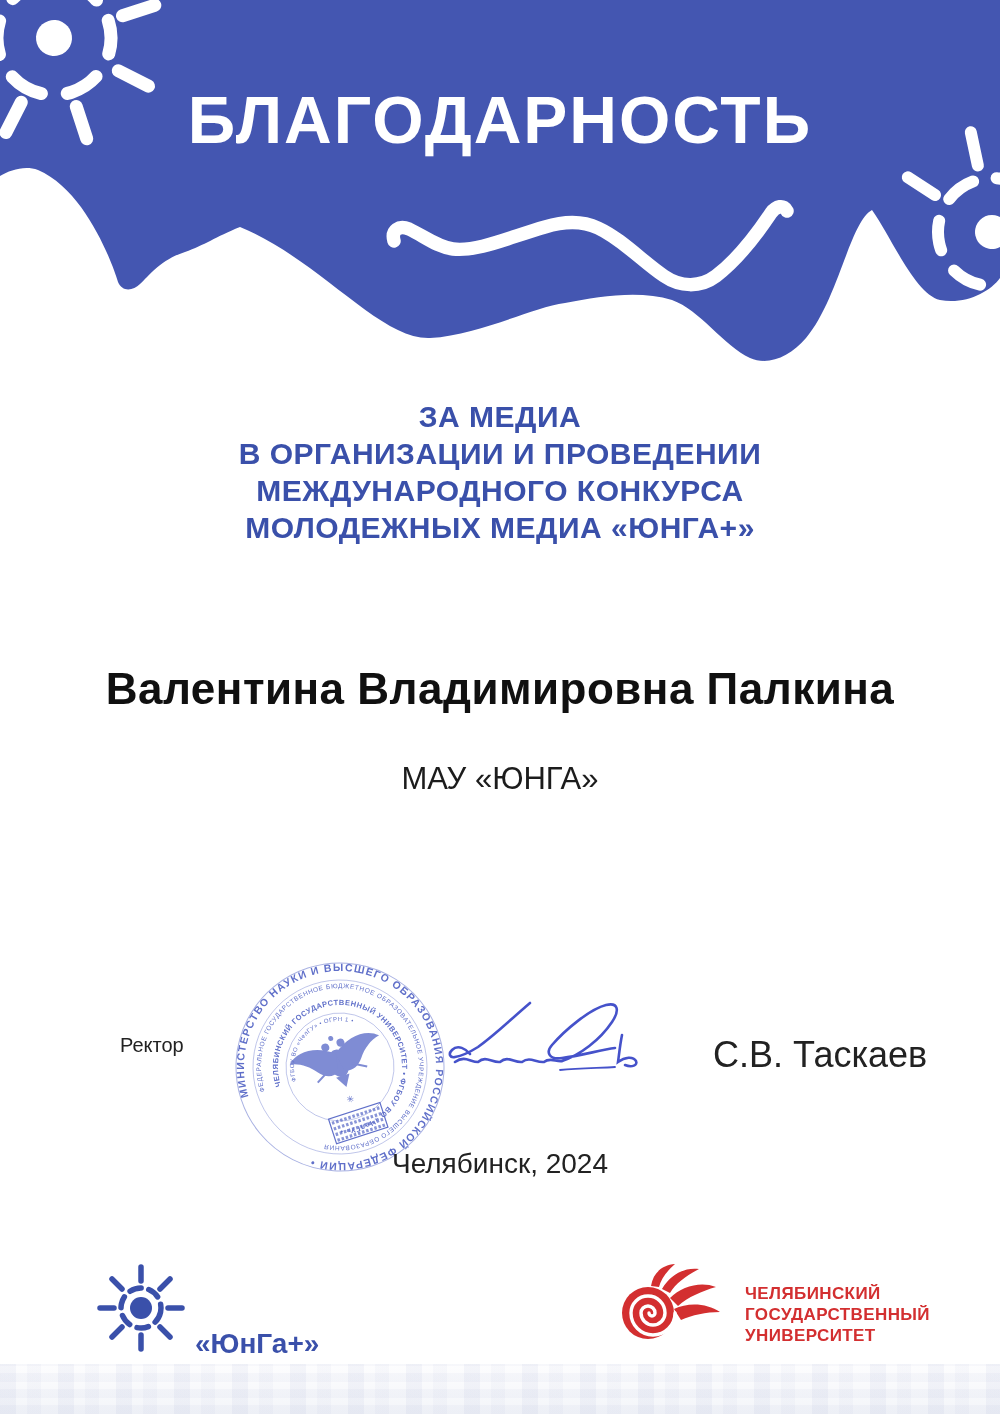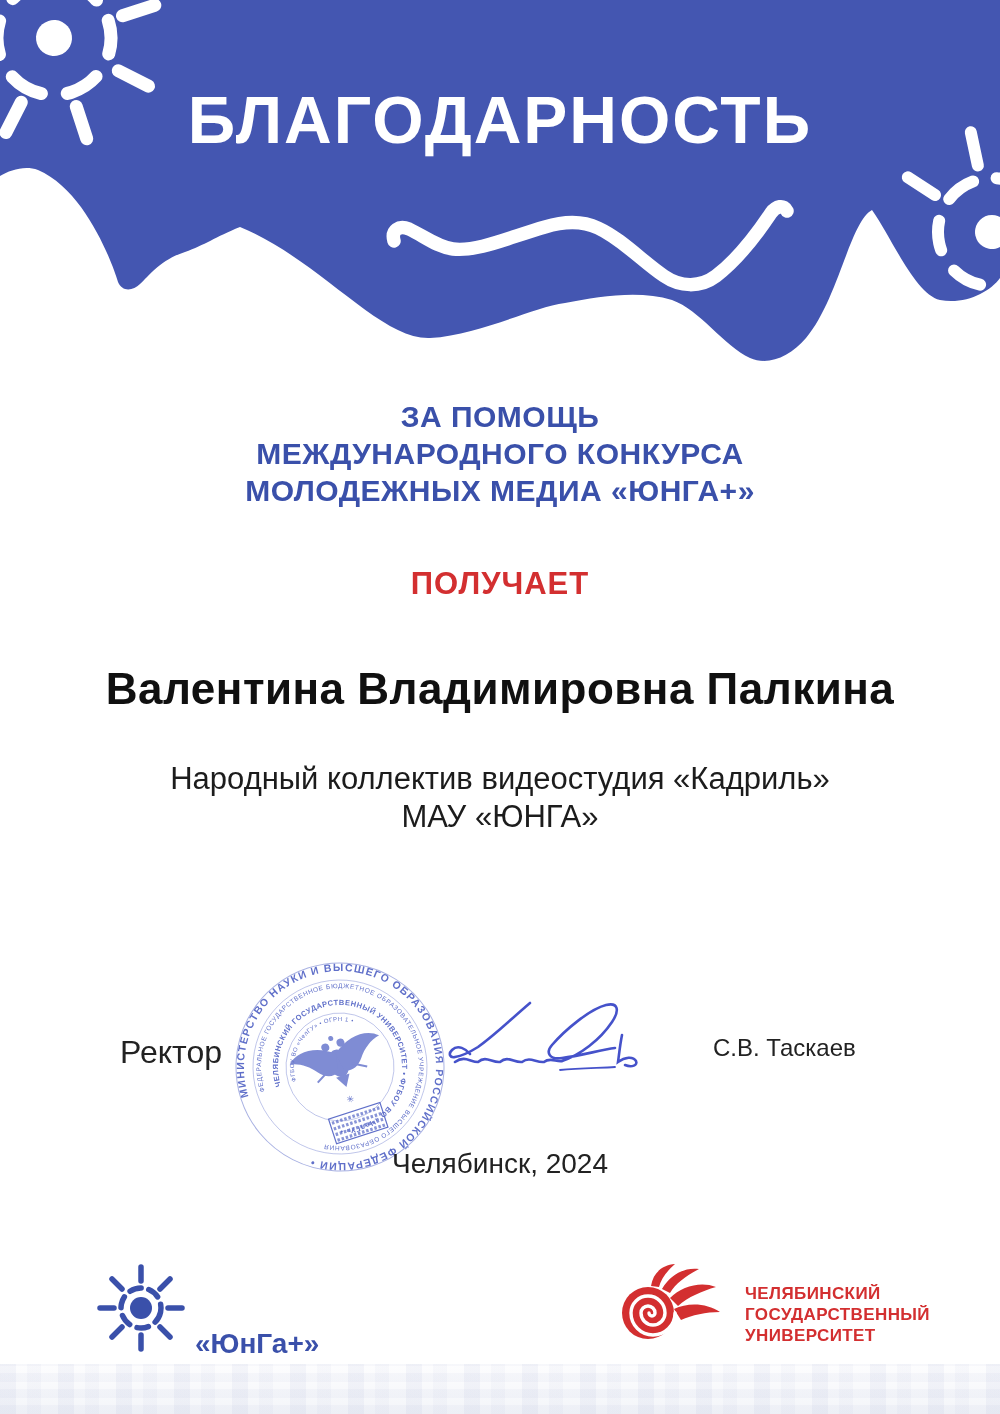--- a/index.html
+++ b/index.html
@@ -28,22 +28,22 @@
     top:566px;color:#d32f30;font-size:31px;font-weight:700;letter-spacing:1px;
   }
   .recipient{
     top:640px;color:#101010;font-size:44px;font-weight:700;letter-spacing:.5px;margin-top:24px;
   }
   .organization{
     top:760px;color:#1c1c1c;font-size:31px;font-weight:400;line-height:38px;
   }
 
   
-  .role-label{top:1034px;left:120px;color:#222;font-size:32px;}
-  .signer-name{top:1034px;left:713px;color:#222;font-size:24px;}
+  .role-label{top:1034px;left:120px;color:#222;font-size:20px;}
+  .signer-name{top:1034px;left:713px;color:#222;font-size:36px;}
   .place-year{top:1148px;color:#222;font-size:28px;}
   .stamp-svg{position:absolute;left:225px;top:955px;filter:blur(.3px);}
   .signature-svg{position:absolute;left:420px;top:980px;}
 
   
   .left-logo-icon{position:absolute;left:95px;top:1262px;}
   .left-logo-lines{
     position:absolute;left:197px;top:1282px;color:#3a50aa;
     font-size:14.5px;font-weight:700;line-height:17px;letter-spacing:.2px;
   }
@@ -121,31 +121,30 @@
         <line x1="0" y1="-68" x2="0" y2="-102"></line>
         <line x1="-48" y1="-48" x2="-71" y2="-71"></line>
         <line x1="68" y1="0" x2="100" y2="0"></line>
         <line x1="48" y1="-48" x2="71" y2="-71"></line>
       </g>
     </g>
   </svg>
   <div class="header-title">БЛАГОДАРНОСТЬ</div>
 
   <div class="abs center-text reason">
-    <div>ЗА ПОМОЩЬ</div>
+    <div>ЗА МЕДИА</div>
+    <div>В ОРГАНИЗАЦИИ И ПРОВЕДЕНИИ</div>
     <div>МЕЖДУНАРОДНОГО КОНКУРСА</div>
     <div>МОЛОДЕЖНЫХ МЕДИА «ЮНГА+»</div>
   </div>
 
-  <div class="abs center-text receives">ПОЛУЧАЕТ</div>
 
   <div class="abs center-text recipient">Валентина Владимировна Палкина</div>
 
   <div class="abs center-text organization">
-    <div>Народный коллектив видеостудия «Кадриль»</div>
     <div>МАУ «ЮНГА»</div>
   </div>
 
   <div class="abs role-label">Ректор</div>
   <div class="abs signer-name">С.В. Таскаев</div>
 
   <svg class="stamp-svg" width="230" height="224" viewBox="0 0 230 224">
     <defs>
       <path id="ring1" d="M 115 112 m -96 0 a 96 96 0 1 1 192 0 a 96 96 0 1 1 -192 0" fill="none"></path>
       <path id="ring2" d="M 115 112 m -79 0 a 79 79 0 1 1 158 0 a 79 79 0 1 1 -158 0" fill="none"></path>

